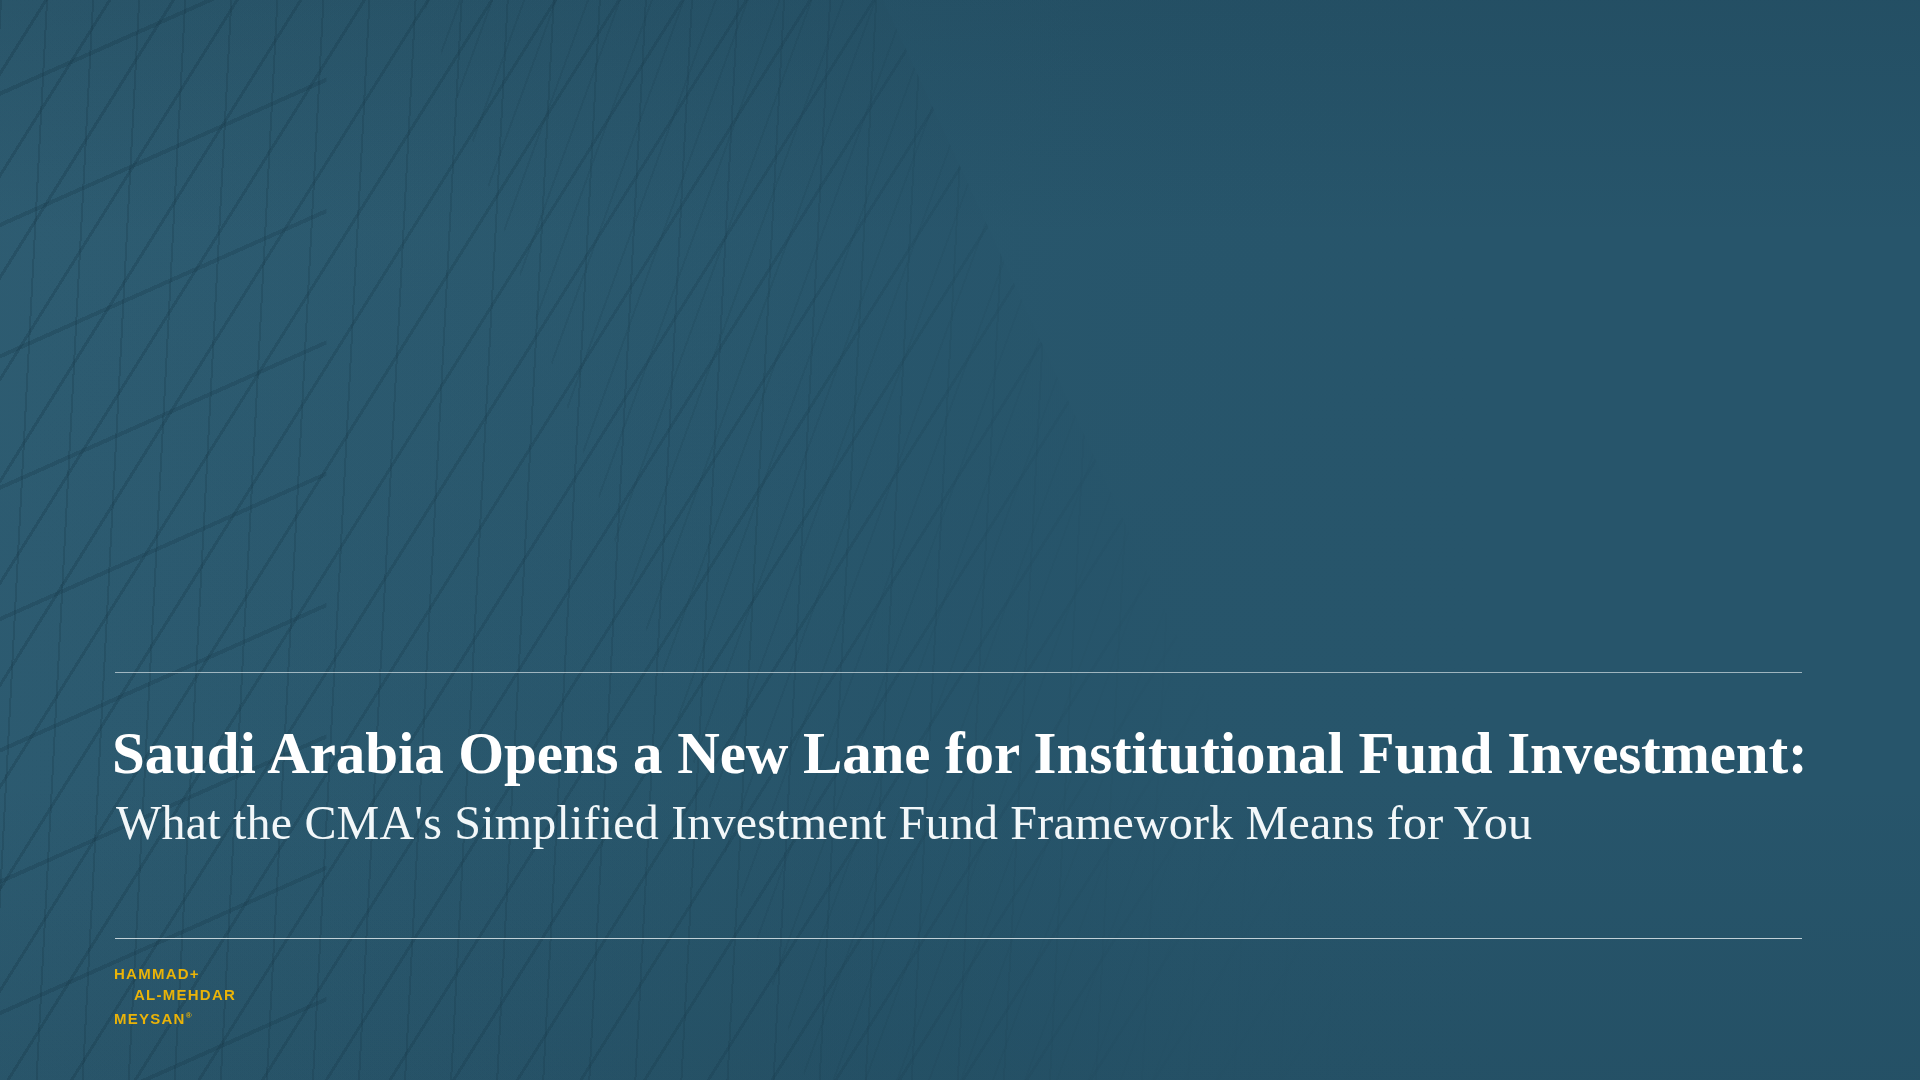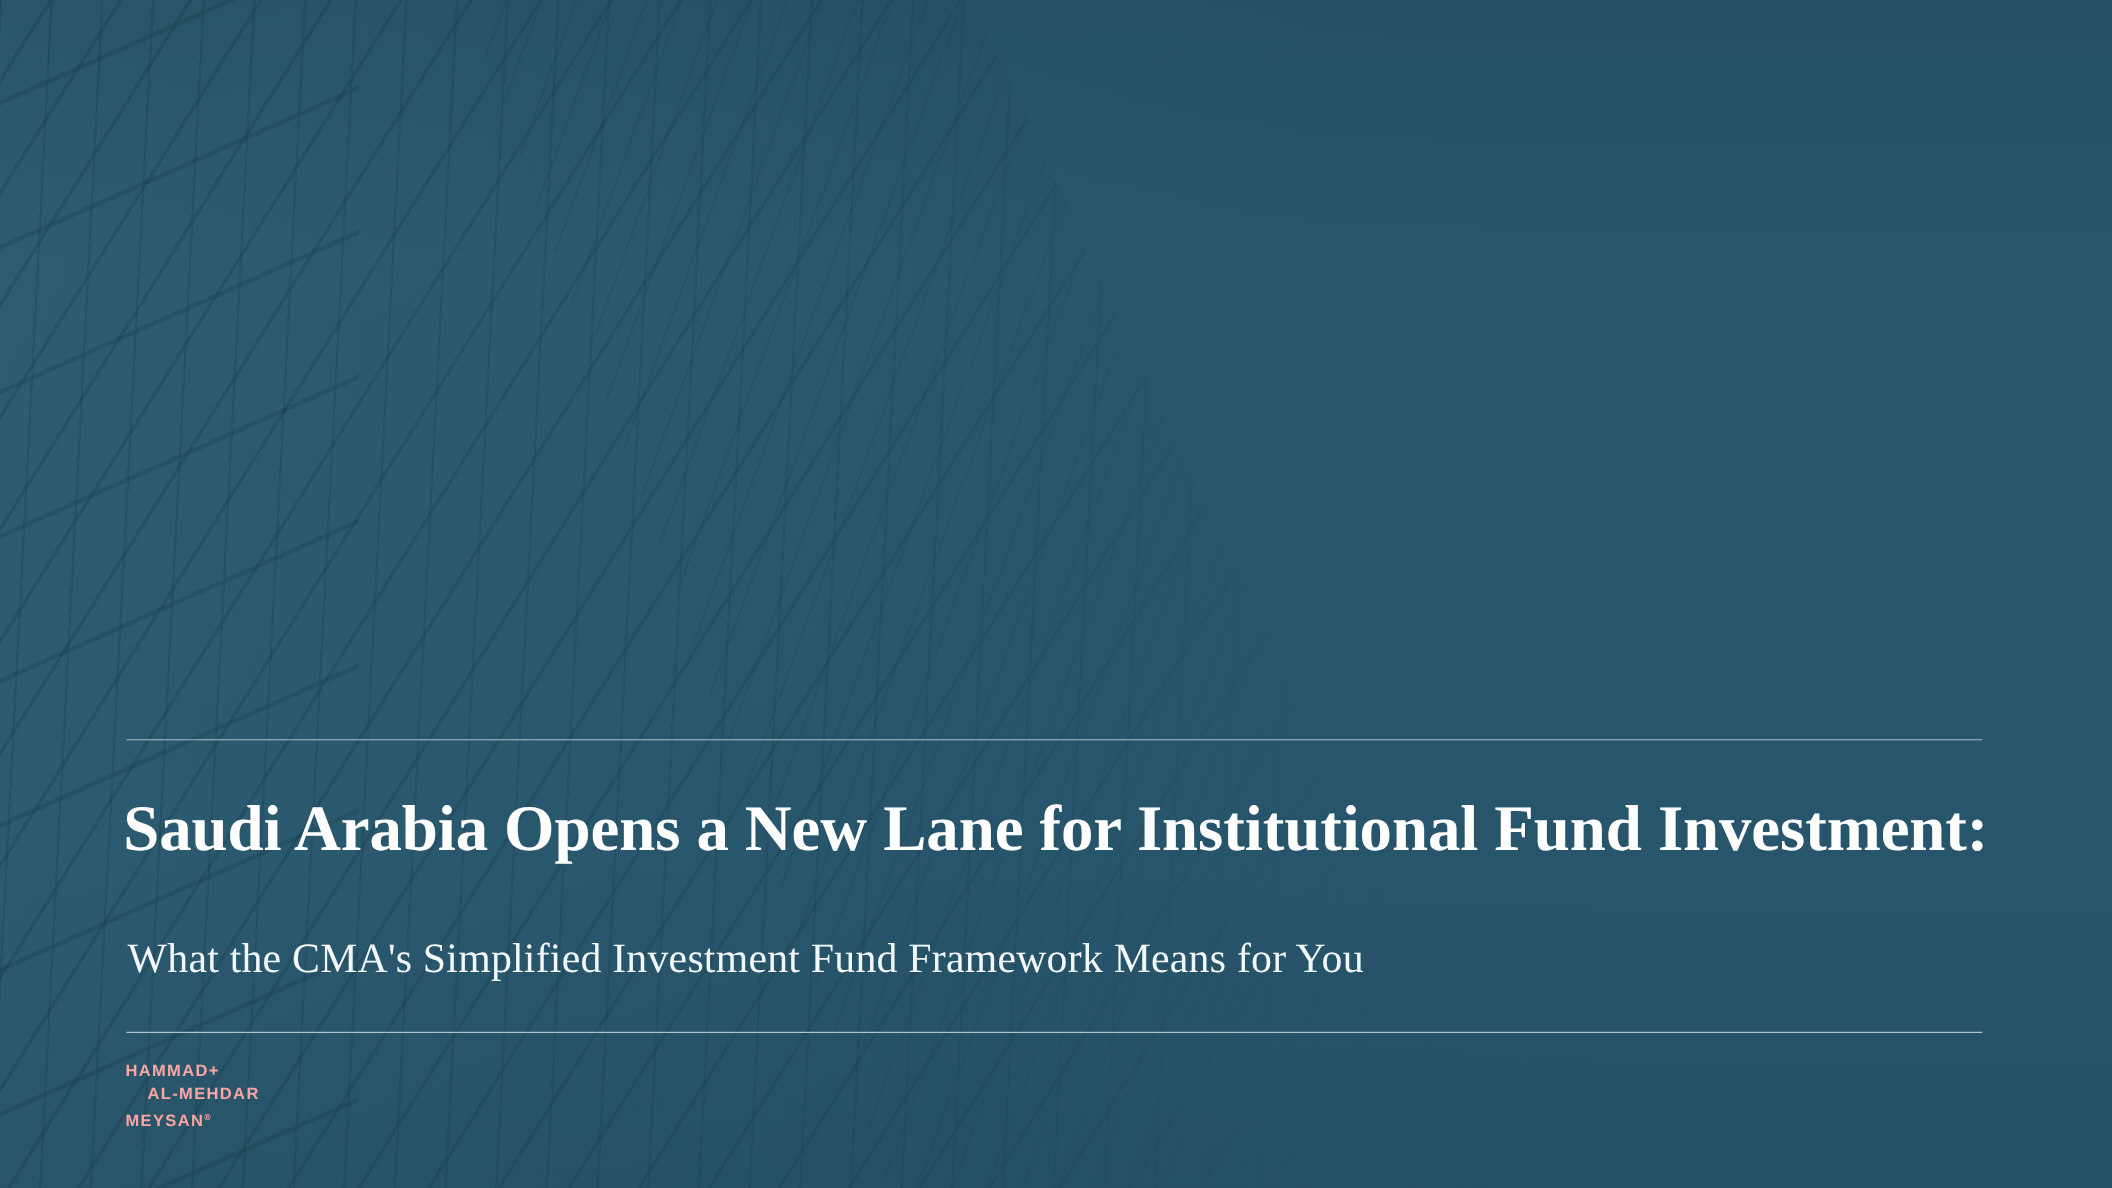--- a/index.html
+++ b/index.html
@@ -128,36 +128,36 @@
     font-size: 59px;
     line-height: 1.06;
     letter-spacing: -0.1px;
     color: #ffffff;
     white-space: nowrap;
   }
 
   #subtitle {
     position: absolute;
     left: 116px;
-    top: 852px;
+    top: 798px;
     margin: 0;
     font-family: "Liberation Serif", "DejaVu Serif", serif;
     font-weight: 400;
-    font-size: 38px;
+    font-size: 48px;
     line-height: 1.06;
     letter-spacing: 0.2px;
     color: #f2f7f9;
     white-space: nowrap;
   }
 
   #logo {
     position: absolute;
     left: 114px;
     top: 963px;
-    color: #fca5a5;
+    color: #eab308;
     font-family: "Liberation Sans", sans-serif;
     font-weight: 700;
     font-size: 15px;
     letter-spacing: 1.25px;
     line-height: 21px;
     text-transform: uppercase;
     white-space: nowrap;
   }
   #logo .logo-line { display: block; }
   #logo .logo-line-2 { padding-left: 20px; text-align: center; }

